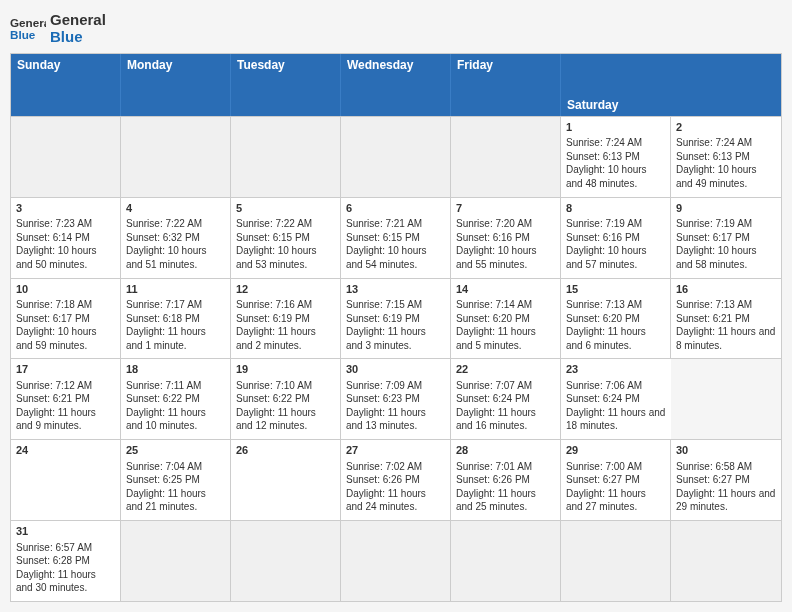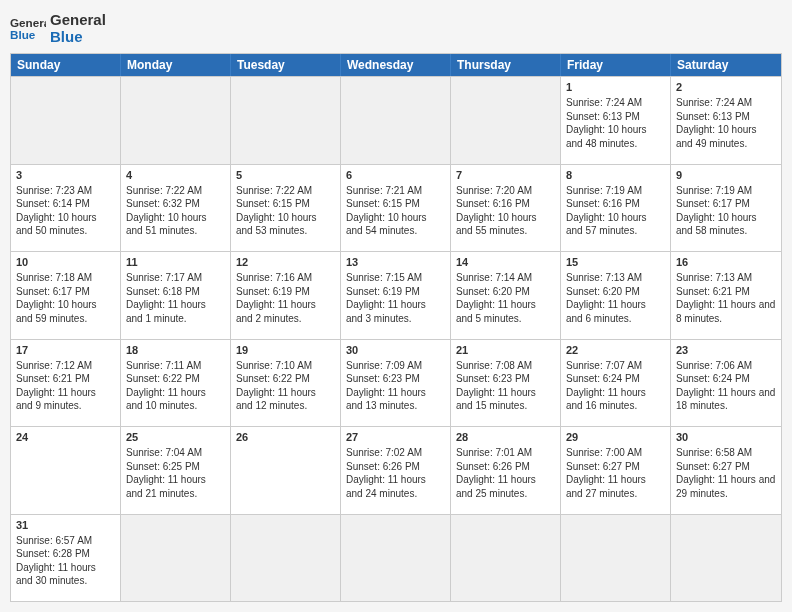--- a/index.html
+++ b/index.html
@@ -58,21 +58,21 @@
       background: #2a6db5;
     }
     .cal-header-cell {
       color: #fff;
       font-size: 12px;
       font-weight: bold;
       padding: 4px 6px;
       text-align: left;
       border-right: 1px solid #3a7dc5;
     }
-    .cal-header-cell:last-child { border-right: none; }
+    .cal-header-cell:last-child { border-right: none; margin-top: 40px; }
     .cal-body {
       display: flex;
       flex-direction: column;
       flex: 1;
     }
     .cal-row {
       display: grid;
       grid-template-columns: repeat(7, 1fr);
       flex: 1;
       border-top: 1px solid #ccc;
@@ -122,21 +122,20 @@
       <div class="subtitle"></div>
     </div>
   </div>
 
   <div class="calendar">
     <div class="cal-header">
     <div class="cal-header-cell">Sunday</div>
         <div class="cal-header-cell">Monday</div>
         <div class="cal-header-cell">Tuesday</div>
         <div class="cal-header-cell">Wednesday</div>
-        <div class="cal-header-cell">Thursday</div>
         <div class="cal-header-cell">Friday</div>
         <div class="cal-header-cell">Saturday</div>
       </div>
     <div class="cal-body">
     <div class="cal-row">
           <div class="cal-cell empty"></div>
           <div class="cal-cell empty"></div>
           <div class="cal-cell empty"></div>
           <div class="cal-cell empty"></div>
           <div class="cal-cell empty"></div>
@@ -280,27 +279,20 @@
 and 12 minutes.</div>
           </div>
           <div class="cal-cell">
             <span class="day-num">30</span>
             <div class="cell-content">Sunrise: 7:09 AM
 Sunset: 6:23 PM
 Daylight: 11 hours
 and 13 minutes.</div>
           </div>
           <div class="cal-cell">
-            <span class="day-num">21</span>
-            <div class="cell-content">Sunrise: 7:08 AM
-Sunset: 6:23 PM
-Daylight: 11 hours
-and 15 minutes.</div>
-          </div>
-          <div class="cal-cell">
             <span class="day-num">22</span>
             <div class="cell-content">Sunrise: 7:07 AM
 Sunset: 6:24 PM
 Daylight: 11 hours
 and 16 minutes.</div>
           </div>
           <div class="cal-cell">
             <span class="day-num">23</span>
             <div class="cell-content">Sunrise: 7:06 AM
 Sunset: 6:24 PM

